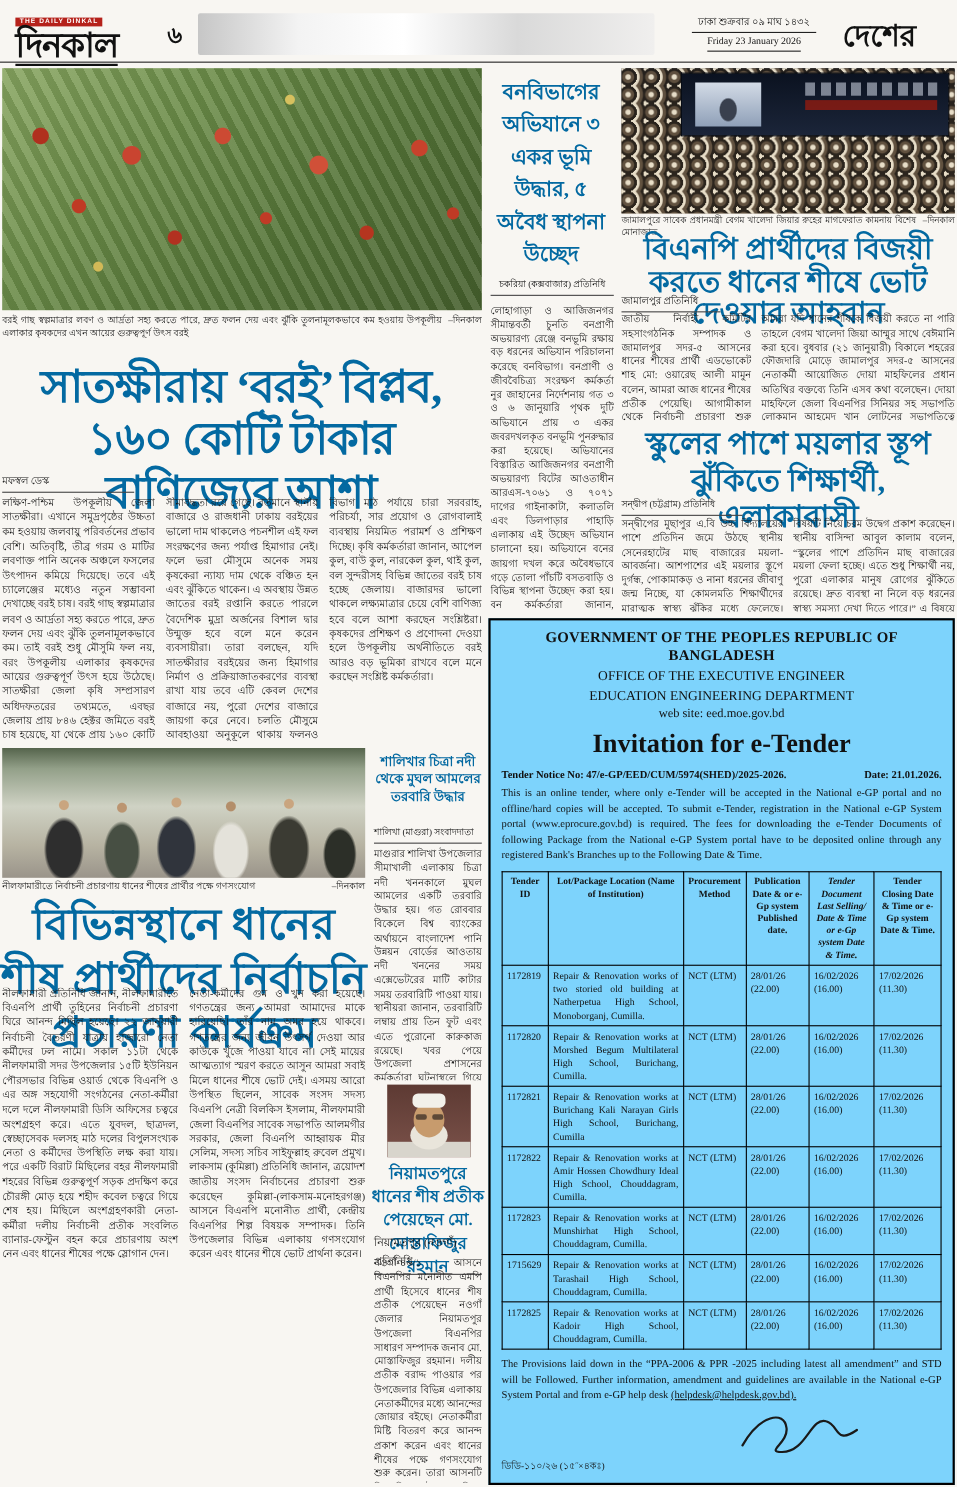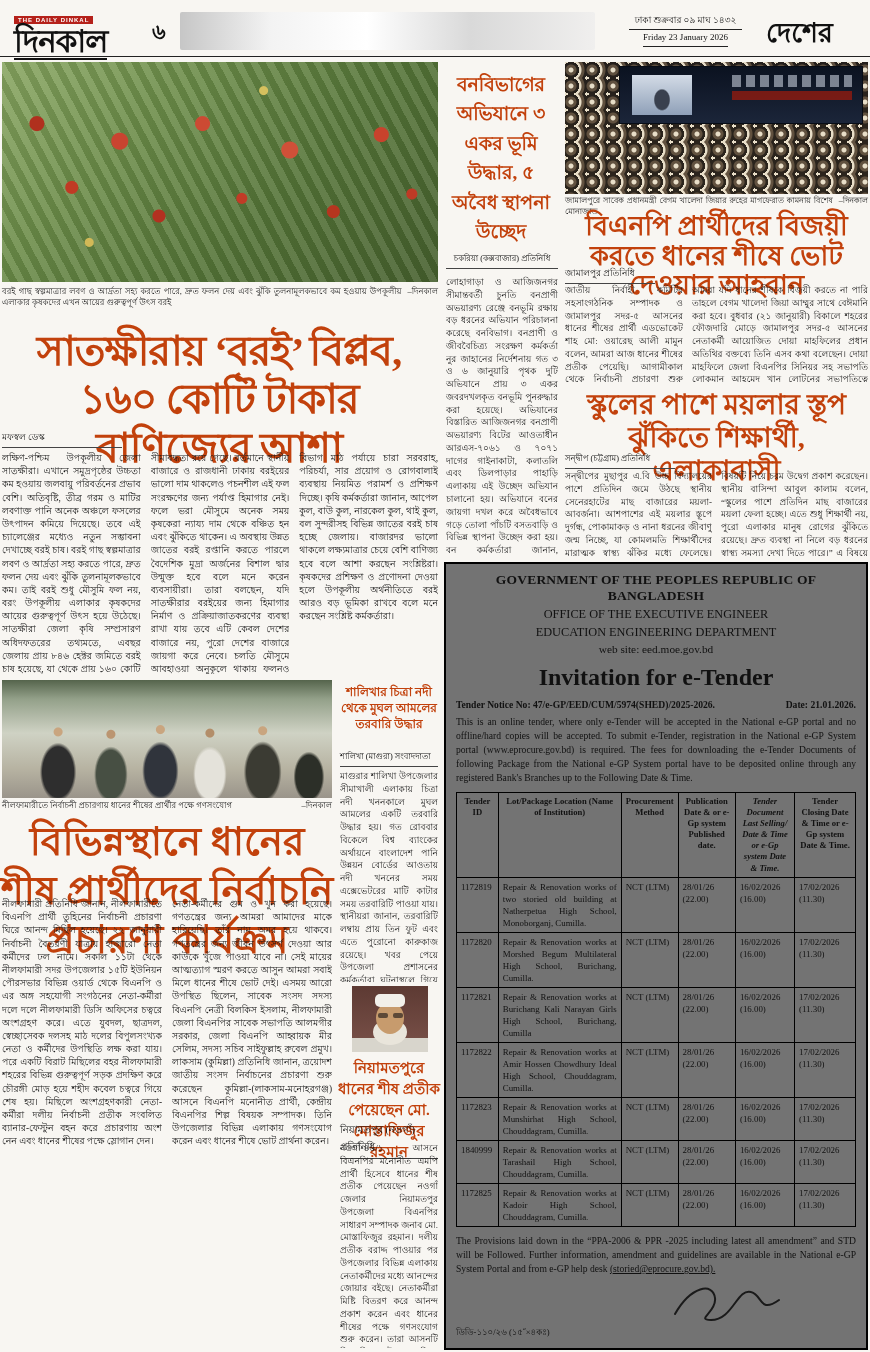--- a/index.html
+++ b/index.html
@@ -14,21 +14,21 @@
   .logo-sub{font-size:6.5px;margin-top:1px;}
   .page-num{font-size:21px;font-weight:bold;}
   .mast-strip{background:linear-gradient(90deg,#c6c6c6,#f3f3f3 22%,#ffffff 45%,#d9d9d9 70%,#f0efee 100%);
               border-radius:2px;}
   .mast-date{font-size:9px;text-align:center;line-height:1.5;}
   .mast-date .d1{border-bottom:1px solid #222;display:inline-block;padding:0 6px 1px;}
   .mast-date .d2{display:inline-block;padding-top:1px;border-bottom:1px solid #222;padding-bottom:2px;}
   .mast-section{font-size:27px;font-weight:800;letter-spacing:0;}
   .mast-rule{border-top:1.6px solid #222;}
   
-  .headline{font-weight:800;text-align:center;color:#c2410c;}
+  .headline{font-weight:800;text-align:center;color:#0369a1;}
   .byline{font-size:9px;font-weight:normal;}
   .byline::after{content:"";display:block;border-bottom:1px solid #444;margin-top:2px;}
   .bodytext{font-size:9.3px;line-height:1.42;text-align:justify;overflow:hidden;color:#191919;}
   .caption{font-size:8.4px;line-height:1.35;color:#222;text-align:justify;}
   .caption .credit{float:right;padding-left:6px;}
   
   .photo{overflow:hidden;}
   .photo-apple{
     background:
       radial-gradient(circle 8px at 8% 28%, #b0301e 0 7px, rgba(0,0,0,0) 8px),
@@ -79,21 +79,21 @@
   .photo-portrait{background:linear-gradient(#5d3a33,#7b524a);}
   
   .h-borai{font-size:41px;line-height:1.18;letter-spacing:-1px;}
   .h-forest{font-size:19px;line-height:1.55;}
   .h-bnp{font-size:27px;line-height:1.1;}
   .h-school{font-size:28px;line-height:1.18;}
   .h-campaign{font-size:39px;line-height:1.25;}
   .h-sword{font-size:12px;line-height:1.35;}
   .h-niyam{font-size:15px;line-height:1.4;}
   
-  .tender-box{border:2px solid #000;background:#737373;padding:8px 10px 30px;box-sizing:border-box;overflow:hidden;}
+  .tender-box{border:2px solid #000;background:#7dd3fc;padding:8px 10px 30px;box-sizing:border-box;overflow:hidden;}
   .t-center{text-align:center;}
   .t-gov{font-size:13.5px;font-weight:bold;letter-spacing:.2px;}
   .t-line{font-size:12.3px;margin-top:3px;}
   .t-line-sm{font-size:11.3px;margin-top:3px;}
   .t-title{font-size:24px;font-weight:bold;margin:9px 0 8px;}
   .t-meta{display:flex;justify-content:space-between;font-size:9.6px;font-weight:bold;margin-bottom:5px;}
   .t-intro{font-size:9.6px;line-height:1.45;text-align:justify;}
   table.t-table{border-collapse:collapse;width:100%;margin-top:7px;}
   .t-table th,.t-table td{border:1px solid #000;padding:3px 4px;vertical-align:top;}
   .t-table th{font-size:8.6px;font-weight:bold;text-align:center;line-height:1.3;}
@@ -268,21 +268,21 @@
             <td class="loc">Repair &amp; Renovation works at Munshirhat High School, Chouddagram, Cumilla.</td>
             <td class="c">NCT (LTM)</td>
             <td class="c">28/01/26
 (22.00)</td>
             <td class="c">16/02/2026
 (16.00)</td>
             <td class="c">17/02/2026
 (11.30)</td>
           </tr>
           <tr>
-            <td class="c">1840999</td>
+            <td class="c">1715629</td>
             <td class="loc">Repair &amp; Renovation works at Tarashail High School, Chouddagram, Cumilla.</td>
             <td class="c">NCT (LTM)</td>
             <td class="c">28/01/26
 (22.00)</td>
             <td class="c">16/02/2026
 (16.00)</td>
             <td class="c">17/02/2026
 (11.30)</td>
           </tr>
           <tr>
@@ -292,21 +292,21 @@
             <td class="c">28/01/26
 (22.00)</td>
             <td class="c">16/02/2026
 (16.00)</td>
             <td class="c">17/02/2026
 (11.30)</td>
           </tr>
         </tbody>
     </table>
     <div class="t-prov">
-      <span>The Provisions laid down in the “PPA-2006 &amp; PPR -2025 including latest all amendment” and STD will be Followed. Further information, amendment and guidelines are available in the National e-GP System Portal and from e-GP help desk </span><span class="u">(storied@eprocure.gov.bd).</span>
+      <span>The Provisions laid down in the “PPA-2006 &amp; PPR -2025 including latest all amendment” and STD will be Followed. Further information, amendment and guidelines are available in the National e-GP System Portal and from e-GP help desk </span><span class="u">(helpdesk@helpdesk.gov.bd).</span>
     </div>
     <div class="t-sign">
       <div class="sig-row">
         <svg width="120" height="44" viewBox="0 0 120 44" style="display:block;margin:0 auto;">
           <path d="M8 34 C 24 6, 46 2, 48 18 C 50 32, 28 40, 44 40 C 66 40, 70 8, 84 12 C 96 15, 92 34, 112 20" fill="none" stroke="#1a1a1a" stroke-width="2" stroke-linecap="round"></path>
         </svg>
 
       </div>
 
     </div>

